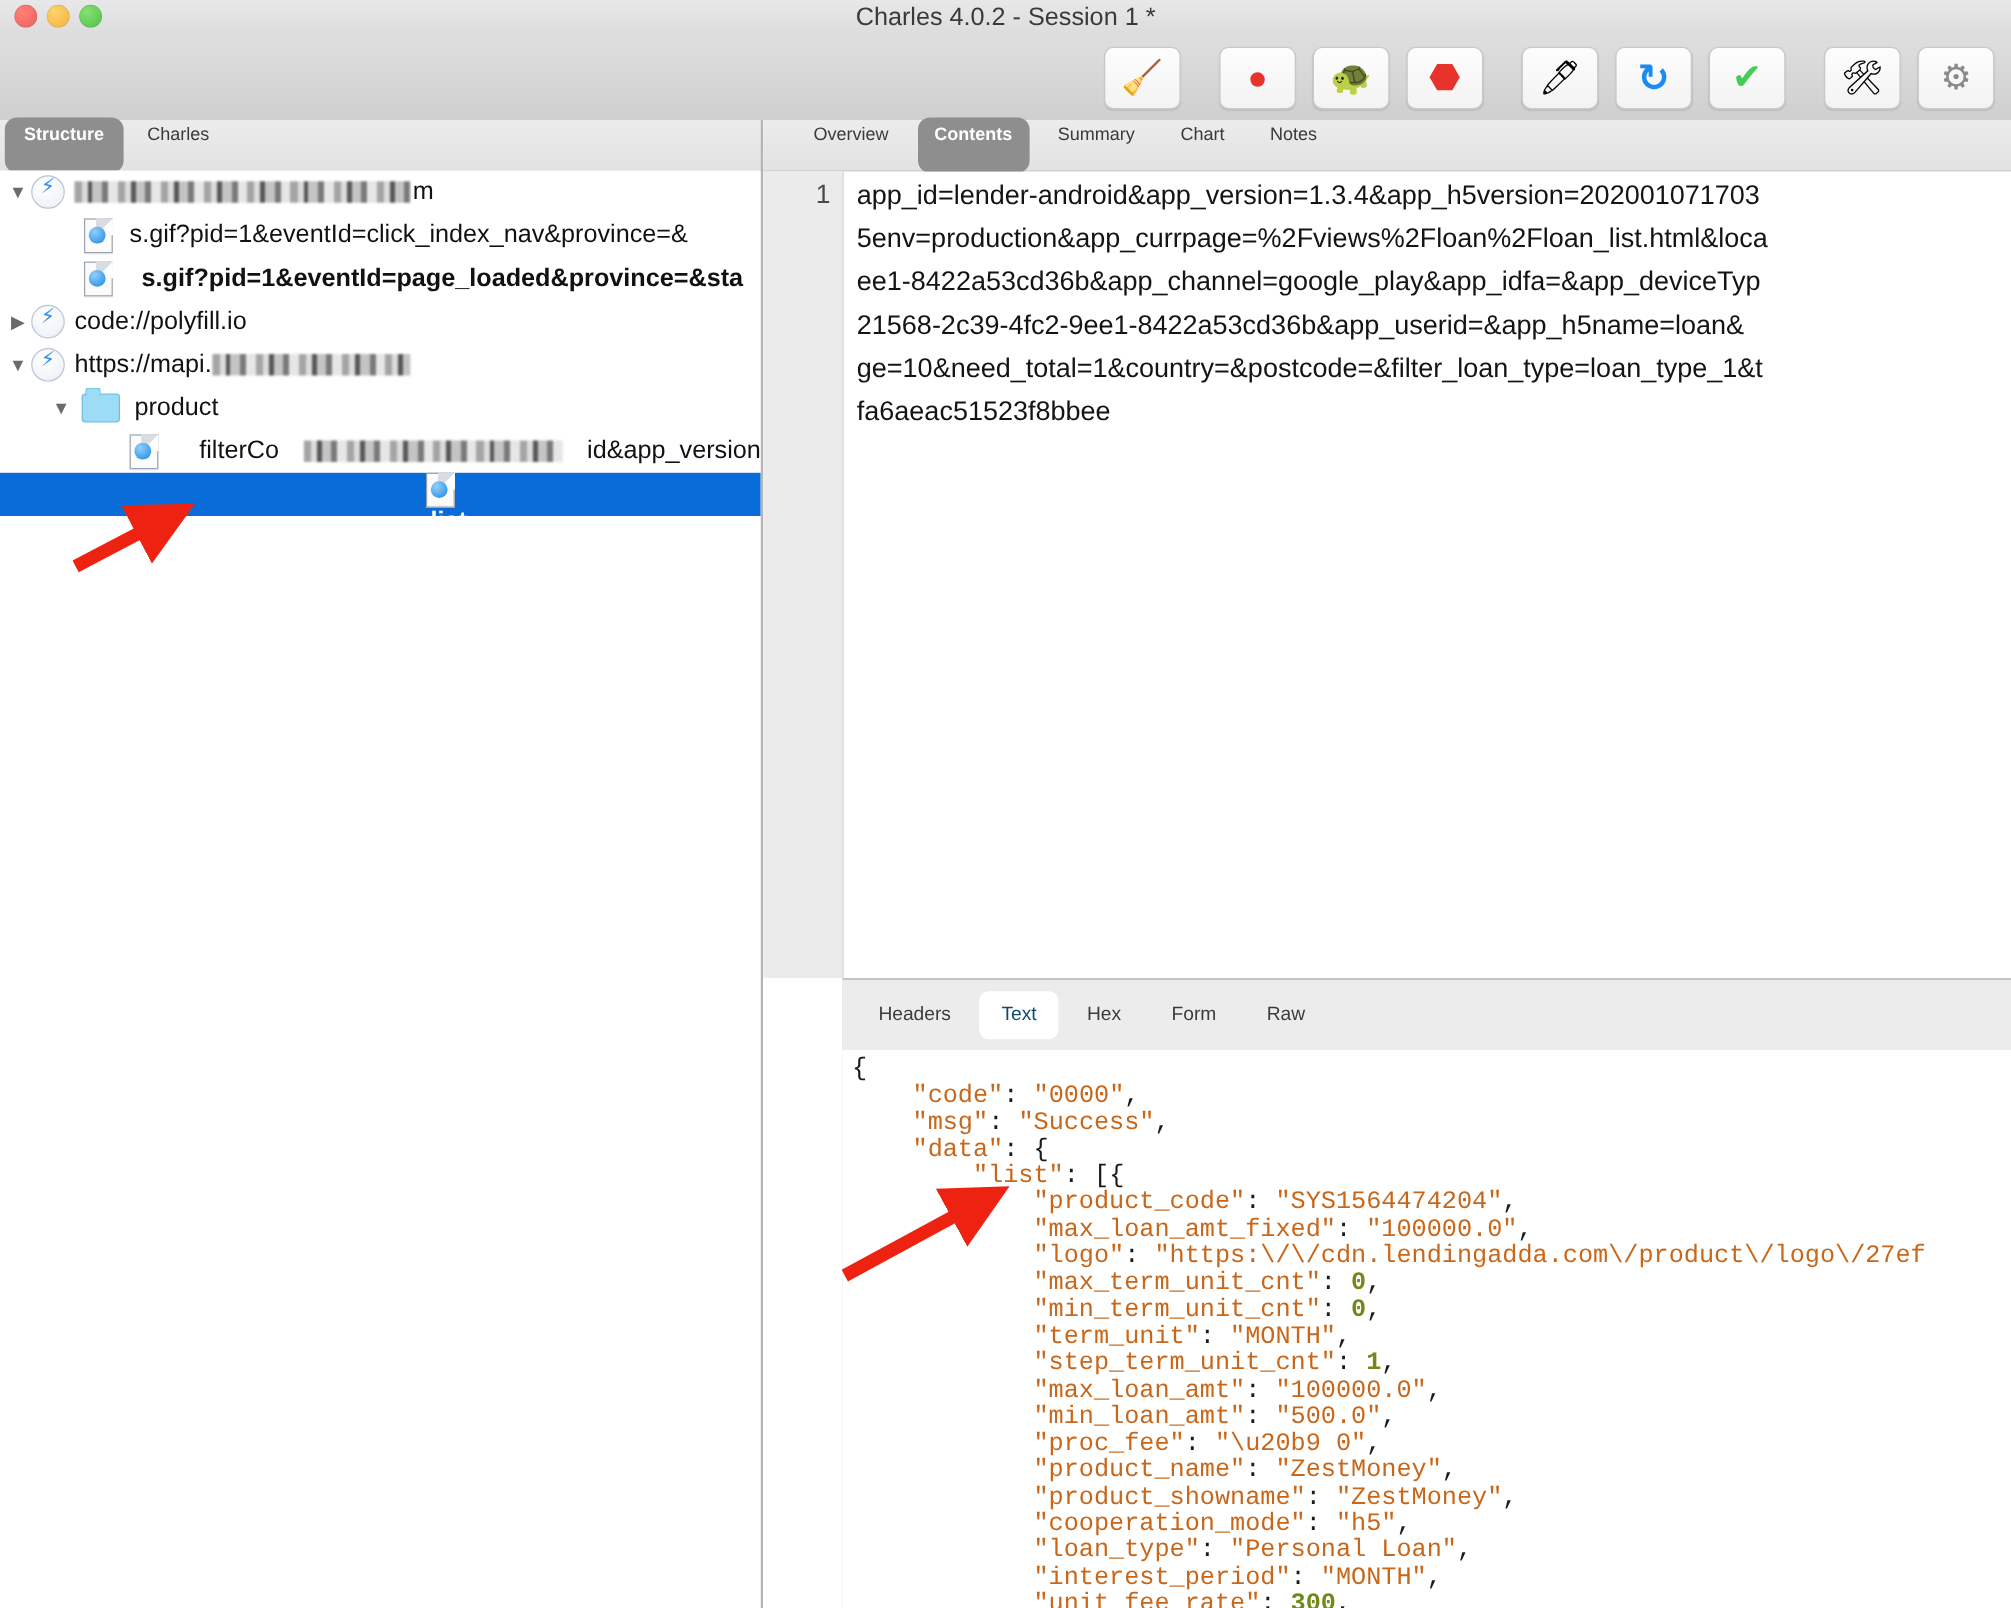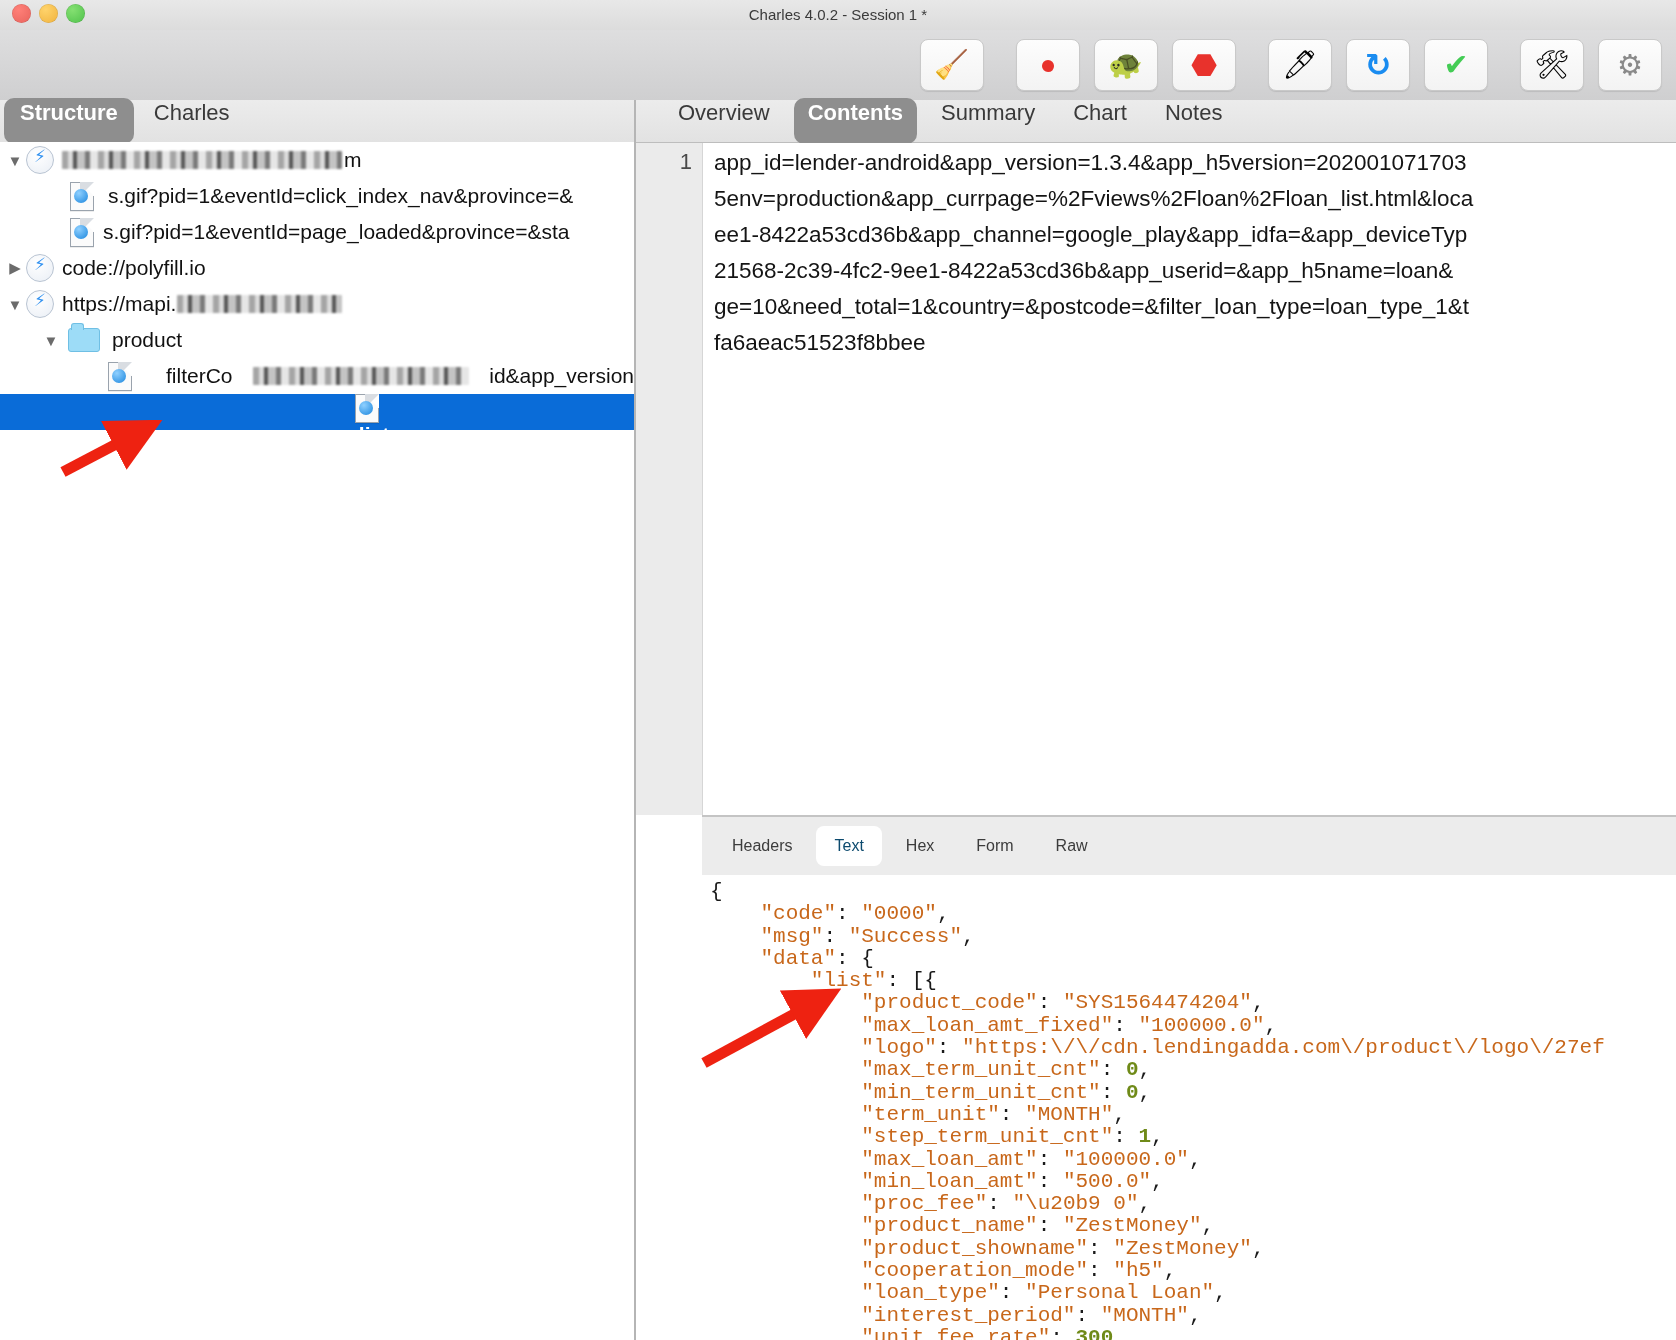--- a/index.html
+++ b/index.html
@@ -16,21 +16,21 @@
     position:absolute;left:0;top:0;width:1676px;height:30px;
     background:linear-gradient(#e8e8e8,#dcdcdc);
   }
   .traffic{position:absolute;left:12px;top:4px;display:flex;gap:8px;}
   .dot{width:19px;height:19px;border-radius:50%;box-shadow:inset 0 0 0 0.5px rgba(0,0,0,.12);}
   .dot.red{background:radial-gradient(circle at 35% 30%,#ff8078,#e8635c);}
   .dot.yellow{background:radial-gradient(circle at 35% 30%,#ffd36b,#f0b23d);}
   .dot.green{background:radial-gradient(circle at 35% 30%,#85e072,#4ec14a);}
   .win-title{
     position:absolute;left:0;top:0;width:1676px;height:30px;
-    line-height:30px;text-align:center;font-size:15px;color:#3a3a3a;
+    line-height:30px;text-align:center;font-size:21px;color:#3a3a3a;
   }
 
   
   .toolbar{
     position:absolute;left:0;top:30px;width:1676px;height:70px;
     background:linear-gradient(#dededf,#cfcfd0);
     border-bottom:1px solid #b4b4b4;
   }
   .tb-groups{
     position:absolute;right:14px;top:9px;display:flex;align-items:center;gap:32px;
@@ -51,21 +51,21 @@
     background:#ffffff;
   }
   .tabstrip-left{
     position:absolute;left:0;top:0;width:634px;height:42px;
     background:linear-gradient(#ececec,#e2e2e2);
     border-bottom:1px solid #bdbdbd;
     display:flex;align-items:center;padding-left:4px;
   }
   .pill{
     height:46px;line-height:30px;padding:0 16px;border-radius:10px;
-    font-size:22px;color:#3a3a3a;margin-right:4px;
+    font-size:15px;color:#3a3a3a;margin-right:4px;
   }
   .pill.active{background:#8e8e8e;color:#fff;font-weight:bold;}
   .tree{
     position:absolute;left:0;top:42px;width:634px;height:1198px;background:#fff;
     overflow:hidden;
   }
   .row{
     position:relative;height:36px;display:flex;align-items:center;
     white-space:nowrap;font-size:21px;color:#111;
   }
@@ -247,21 +247,21 @@
         <span style="margin-left:2px;">m</span>
       </div>
 
       <div class="row" style="padding-left:70px;">
         <span class="ic ic-doc"></span>
         <span style="margin-left:6px;">s.gif?pid=1&amp;eventId=click_index_nav&amp;province=&amp;</span>
       </div>
 
       <div class="row" style="padding-left:70px;">
         <span class="ic ic-doc"></span>
-        <span style="margin-left:1px;">s.gif?pid=1&amp;eventId=page_loaded&amp;province=&amp;sta</span>
+        <span style="margin-left:16px;font-weight:bold;">s.gif?pid=1&amp;eventId=page_loaded&amp;province=&amp;sta</span>
       </div>
 
       <div class="row" style="padding-left:4px;">
         <span class="twisty">▶</span>
         <span class="ic ic-bolt"></span>
         <span>code://polyfill.io</span>
       </div>
 
       <div class="row" style="padding-left:4px;">
         <span class="twisty">▼</span>

